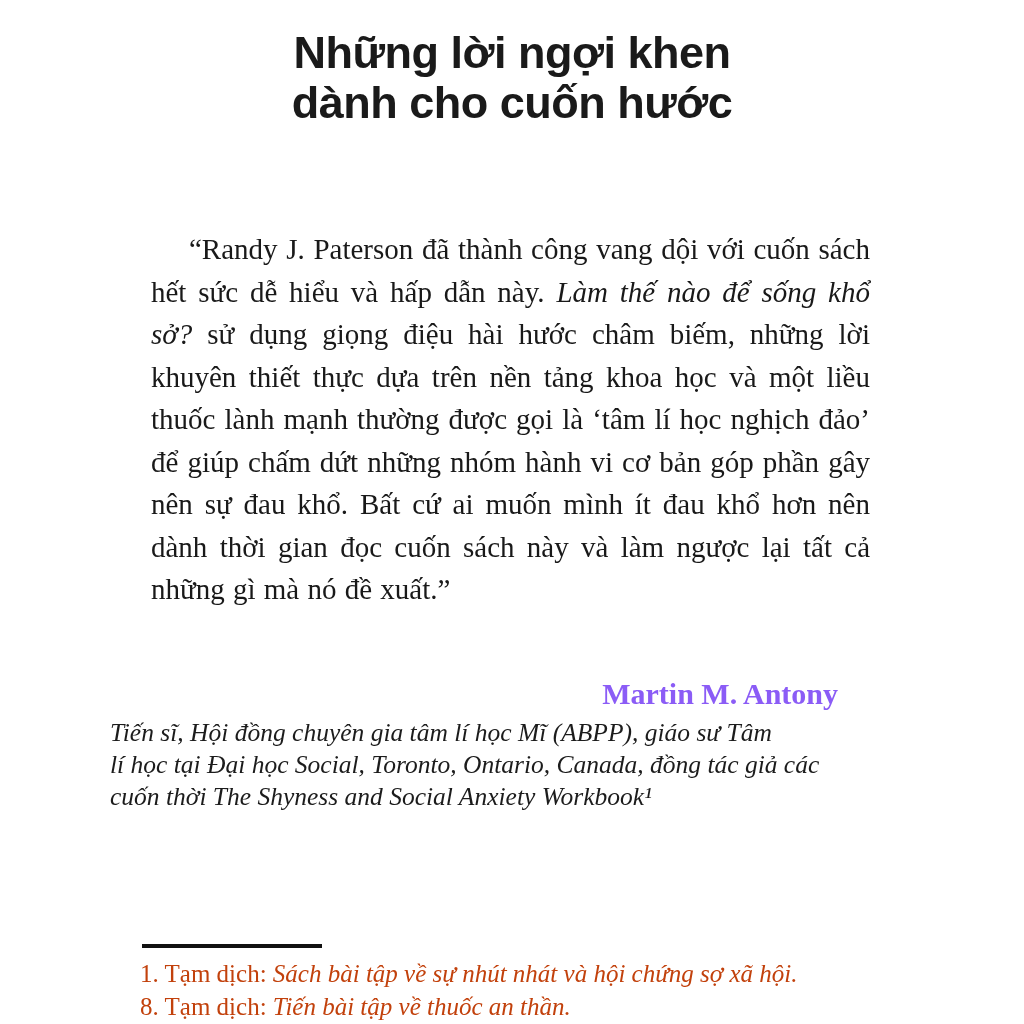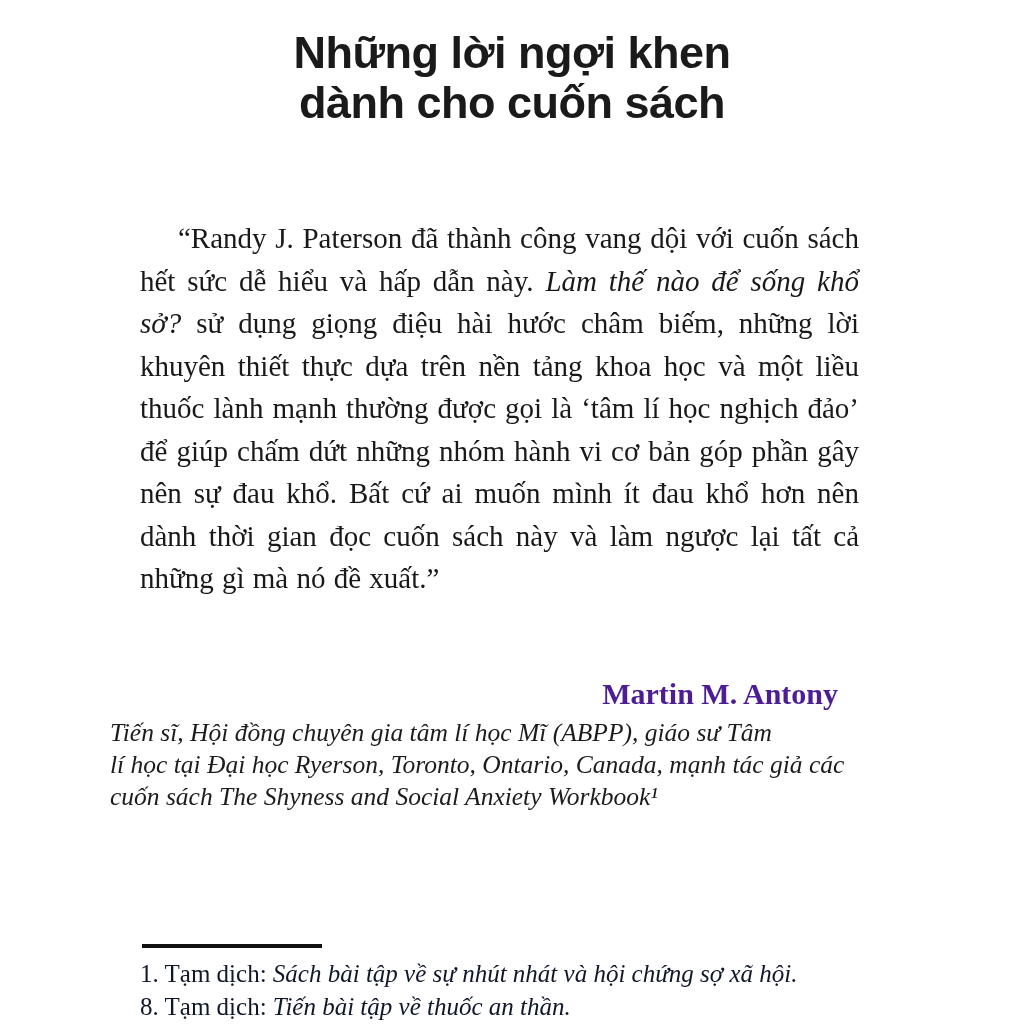--- a/index.html
+++ b/index.html
@@ -34,34 +34,34 @@
   .quote-paragraph {
     position: absolute;
     top: 216px;
     left: 139px;
     width: 719px;
     font-size: 29px;
     line-height: 42.5px;
     text-align: justify;
     text-indent: 38px;
     color: #191919;
-    margin: 1px;
+    margin: 12px;
     word-spacing: 1px;
   }
   .quote-paragraph .seg-italic { font-style: italic; }
   .attribution-name {
     position: absolute;
     top: 676px;
     left: 140px;
     right: 186px;
     text-align: right;
     font-weight: 700;
     font-size: 30px;
     line-height: 36px;
-    color: #4c1d95;
+    color: #8b5cf6;
   }
   .credentials {
     position: absolute;
     top: 717px;
     left: 110px;
     right: 186px;
     text-align: left;
     font-style: italic;
     font-size: 25.5px;
     line-height: 32px;
@@ -71,49 +71,49 @@
     display: block;
     white-space: nowrap;
   }
   .footnotes {
     position: absolute;
     top: 944px;
     left: 140px;
     right: 140px;
     font-size: 25px;
     line-height: 33px;
-    color: #0f172a;
+    color: #c2410c;
   }
   .footnote-divider {
     width: 180px;
     height: 4px;
     background: #111111;
     margin: 0 0 9px 2px;
   }
   .footnote-line { white-space: nowrap; }
   .footnote-line .footnote-title { font-style: italic; }
 </style>
 </head>
 <body>
 
 <div class="page">
 
   <h1 class="page-title">
     <span class="title-line">Những lời ngợi khen</span>
-    <span class="title-line">dành cho cuốn sách</span>
+    <span class="title-line">dành cho cuốn hước</span>
   </h1>
 
   <p class="quote-paragraph"><span class="seg-normal">“Randy J. Paterson đã thành công vang dội với cuốn sách hết sức dễ hiểu và hấp dẫn này. </span><span class="seg-italic">Làm thế nào để sống khổ sở?</span><span class="seg-normal"> sử dụng giọng điệu hài hước châm biếm, những lời khuyên thiết thực dựa trên nền tảng khoa học và một liều thuốc lành mạnh thường được gọi là ‘tâm lí học nghịch đảo’ để giúp chấm dứt những nhóm hành vi cơ bản góp phần gây nên sự đau khổ. Bất cứ ai muốn mình ít đau khổ hơn nên dành thời gian đọc cuốn sách này và làm ngược lại tất cả những gì mà nó đề xuất.”</span></p>
 
   <div class="attribution-name">Martin M. Antony</div>
 
   <div class="credentials">
     <span class="credential-line">Tiến sĩ, Hội đồng chuyên gia tâm lí học Mĩ (ABPP), giáo sư Tâm</span>
-    <span class="credential-line">lí học tại Đại học Ryerson, Toronto, Ontario, Canada, mạnh tác giả các</span>
-    <span class="credential-line">cuốn sách The Shyness and Social Anxiety Workbook¹</span>
+    <span class="credential-line">lí học tại Đại học Social, Toronto, Ontario, Canada, đồng tác giả các</span>
+    <span class="credential-line">cuốn thời The Shyness and Social Anxiety Workbook¹</span>
   </div>
 
   <div class="footnotes">
     <div class="footnote-divider"></div>
     <div class="footnote-line"><span class="footnote-label">1. Tạm dịch: </span><span class="footnote-title">Sách bài tập về sự nhút nhát và hội chứng sợ xã hội.</span></div>
     <div class="footnote-line"><span class="footnote-label">8. Tạm dịch: </span><span class="footnote-title">Tiến bài tập về thuốc an thần.</span></div>
   </div>
 
 </div>
 

